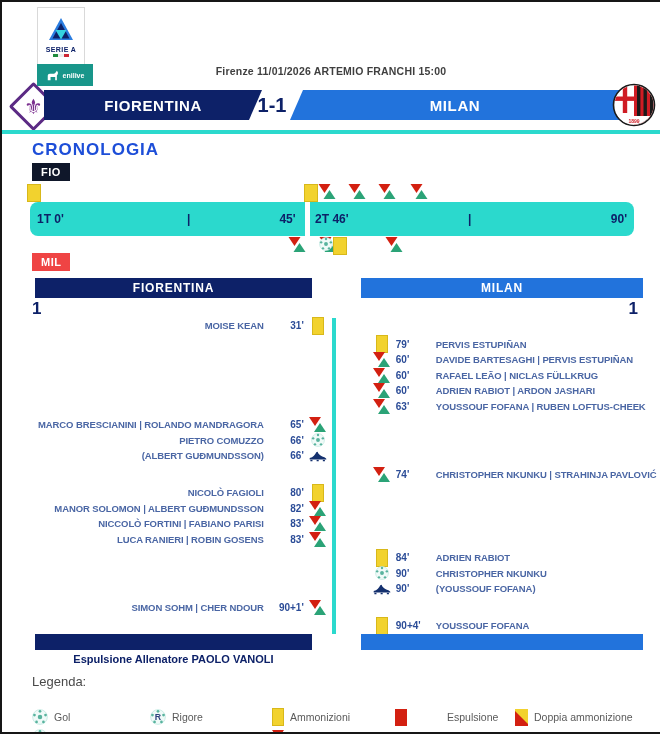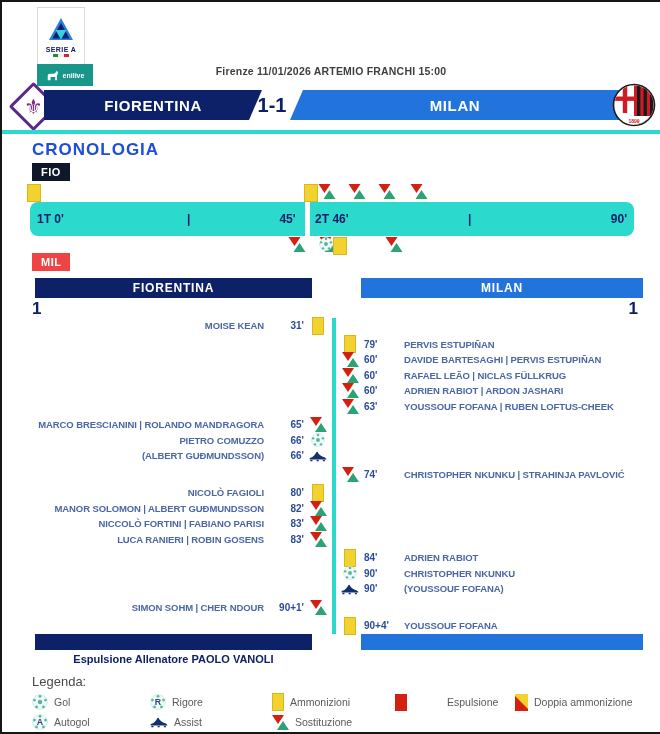--- a/index.html
+++ b/index.html
@@ -60,21 +60,21 @@
     display:flex;align-items:center;justify-content:center;}
   .col-head.home{left:33px;width:277px;background:#0d2168;}
   .col-head.away{left:359px;width:282px;background:#2273dc;}
   .big-score{position:absolute;top:297px;color:#0d2168;font-weight:bold;font-size:17px;}
   .big-score.home{left:30px;}
   .big-score.away{right:22px;}
   .events{position:absolute;left:0;top:316px;width:660px;}
   .ev-divider{position:absolute;left:330px;top:0;width:4px;height:316px;background:#2bd9cd;}
   .ev-row{display:flex;height:15.5px;align-items:center;}
   .ev-row.gap{margin-top:3px;}
-  .ev-half{display:flex;align-items:center;height:100%;}
+  .ev-half{display:flex;align-items:center;height:100%;padding-left:32px;}
   .ev-left{width:330px;justify-content:flex-end;}
   .ev-right{width:326px;margin-left:4px;justify-content:flex-start;}
   .ev-name{font-size:9.5px;font-weight:bold;color:#4a66a4;letter-spacing:-.1px;white-space:nowrap;}
   .ev-time{font-size:10px;font-weight:bold;color:#2b4c97;white-space:nowrap;}
   .ev-left .ev-time{width:34px;text-align:right;margin-left:6px;}
   .ev-right .ev-time{width:32px;text-align:left;margin-right:8px;}
   .mkzone{width:28px;display:flex;align-items:center;justify-content:center;}
   
   .mk{display:inline-flex;align-items:center;justify-content:center;}
   .mk-yellow{width:12px;height:18px;background:#f2d22e;border:1px solid #d8b81a;box-sizing:border-box;}
@@ -90,21 +90,21 @@
   .mk-assist svg{width:18px;height:12px;display:block;}
   
   .mgr-bar{position:absolute;top:632px;height:16px;}
   .mgr-bar.home{left:33px;width:277px;background:#0d2168;}
   .mgr-bar.away{left:359px;width:282px;background:#2273dc;}
   .mgr-note{position:absolute;top:651px;font-size:11px;font-weight:bold;text-align:center;}
   .mgr-note.home{left:33px;width:277px;color:#0d2168;}
   .mgr-note.away{left:359px;width:282px;color:#2273dc;}
   
   .legend{position:absolute;left:30px;top:672px;right:8px;}
-  .legend-title{font-size:13px;color:#4a4a4a;margin-bottom:3px;}
+  .legend-title{font-size:13px;color:#4a4a4a;margin-bottom:18px;}
   .legend-grid{display:grid;grid-template-columns:118px 122px 123px 120px auto;grid-template-rows:20px 20px;grid-auto-flow:column;}
   .legend-item{display:flex;align-items:center;gap:6px;}
   .legend-item:nth-child(7){grid-row:1;grid-column:4;gap:40px;}
   .legend-item:nth-child(8){grid-row:1;grid-column:5;}
   .legend-label{font-size:10.5px;color:#5a5a5a;}
 </style>
 </head>
 <body>
 
 <div class="page">

